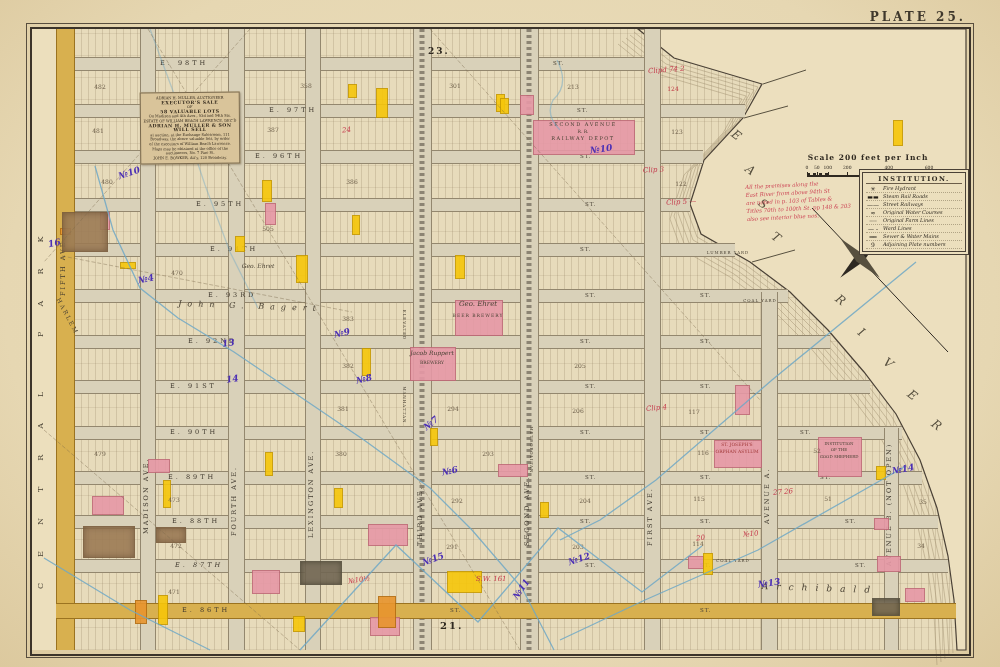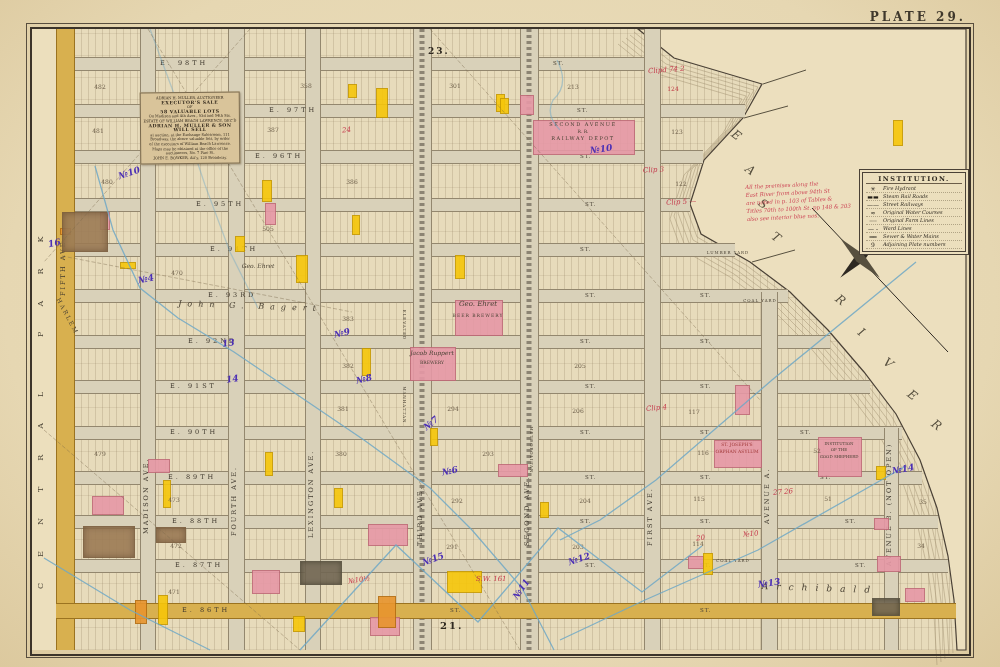--- a/index.html
+++ b/index.html
@@ -74,21 +74,21 @@
   .rnline{font-size:5.5px;line-height:8px;font-style:italic;color:#cc4455;white-space:nowrap;}
   .adj{position:absolute;font-weight:bold;color:#2f2920;z-index:8;}
   #adj-top{left:428px;top:46px;font-size:9px;letter-spacing:2px;}
   #adj-bottom{left:440px;top:620px;font-size:10px;letter-spacing:2px;}
 </style>
 </head>
 <body>
 
 <div id="page">
 
-  <div id="plate">PLATE 29.</div>
+  <div id="plate">PLATE 25.</div>
 
   <div id="grid-bg"></div>
 
   <svg id="svg-water" width="1000" height="667" viewBox="0 0 1000 667">
     <path d="M638,29 L966,29 L966,650 L957,650 L954,600 L948,556 L937,508 L920,460 L896,414 L864,372 L828,330 L790,292 L750,262 L701,234 L690,204 L704,160 L743,118 L762,84 L674,58 Z" fill="#ecdfbe" stroke="#4a4136" stroke-width="1.2"></path>
     <g stroke="#9a8a6a" stroke-width="0.6" fill="none" opacity="0.75">
       <path d="M957,650 L954,600 L948,556 L937,508 L920,460 L896,414 L864,372 L828,330 L790,292 L750,262 L701,234 L690,204 L704,160 L743,118 L762,84 L674,58 L638,29" transform="translate(-4,3)"></path>
       <path d="M957,650 L954,600 L948,556 L937,508 L920,460 L896,414 L864,372 L828,330 L790,292 L750,262 L701,234 L690,204 L704,160 L743,118 L762,84 L674,58 L638,29" transform="translate(-8,6)"></path>
       <path d="M957,650 L954,600 L948,556 L937,508 L920,460 L896,414 L864,372 L828,330 L790,292 L750,262 L701,234 L690,204 L704,160 L743,118 L762,84 L674,58 L638,29" transform="translate(-12,9)"></path>
       <path d="M957,650 L954,600 L948,556 L937,508 L920,460 L896,414 L864,372 L828,330 L790,292 L750,262 L701,234 L690,204 L704,160 L743,118 L762,84 L674,58 L638,29" transform="translate(-16,12)"></path>
@@ -152,21 +152,21 @@
       <div class="stab" style="left: 700px; top: 429px;">ST.</div>
       <div class="stab" style="left: 800px; top: 429px;">ST.</div>
       <div class="slab" style="left: 168px; top: 473px;">E. 89TH</div>
       <div class="stab" style="left: 585px; top: 474px;">ST.</div>
       <div class="stab" style="left: 700px; top: 474px;">ST.</div>
       <div class="stab" style="left: 820px; top: 474px;">ST.</div>
       <div class="slab" style="left: 172px; top: 517px;">E. 88TH</div>
       <div class="stab" style="left: 580px; top: 518px;">ST.</div>
       <div class="stab" style="left: 700px; top: 518px;">ST.</div>
       <div class="stab" style="left: 845px; top: 518px;">ST.</div>
-      <div class="slab" style="left: 175px; top: 561px;">E. 87TH</div>
+      <div class="slab" style="left: 175px; top: 561px; font-style: italic;">E. 87TH</div>
       <div class="stab" style="left: 585px; top: 562px;">ST.</div>
       <div class="stab" style="left: 700px; top: 562px;">ST.</div>
       <div class="stab" style="left: 855px; top: 562px;">ST.</div>
       <div class="slab" style="left: 182px; top: 606px; text-align: center;">E. 86TH</div>
       <div class="stab" style="left: 450px; top: 607px;">ST.</div>
       <div class="stab" style="left: 700px; top: 607px;">ST.</div>
       <div class="alab" style="left: 59px; top: 204px;">FIFTH AVE.</div>
       <div class="alab" style="left: 142px; top: 442px;">MADISON AVE.</div>
       <div class="alab" style="left: 230px; top: 444px;">FOURTH AVE.</div>
       <div class="alab" style="left: 307px; top: 446px;">LEXINGTON AVE.</div>
@@ -342,20 +342,37 @@
       <div class="rnote" style="left: 342px; top: 126px; transform: rotate(-5deg);">24</div>
       <div class="rnote" style="left: 646px; top: 404px; transform: rotate(-5deg);">Clip 4</div>
       <div class="rnote" style="left: 773px; top: 488px; transform: rotate(-5deg);">27  26</div>
       <div class="rnote" style="left: 696px; top: 534px; transform: rotate(-5deg);">20</div>
       <div class="rnote" style="left: 743px; top: 530px; transform: rotate(-5deg);">№10</div>
       <div class="rnote" style="left: 348px; top: 576px; transform: rotate(-8deg);">№10½</div>
       <div class="rnote" style="left: 444px; top: 575px; transform: rotate(0deg); margin-left: 32px;">S.W. 161</div>
     </div>
 
 
+  <div id="scalebar">
+    <div id="scale-title">Scale 200 feet per Inch</div>
+    <div id="scale-rule">
+        <div class="tick" style="left: 0%;"></div>
+        <div class="ticklab" style="left: 0%;">0</div>
+        <div class="tick" style="left: 8%;"></div>
+        <div class="ticklab" style="left: 8%;">50</div>
+        <div class="tick" style="left: 17%;"></div>
+        <div class="ticklab" style="left: 17%;">100</div>
+        <div class="tick" style="left: 33%;"></div>
+        <div class="ticklab" style="left: 33%;">200</div>
+        <div class="tick" style="left: 67%;"></div>
+        <div class="ticklab" style="left: 67%;">400</div>
+        <div class="tick" style="left: 100%;"></div>
+        <div class="ticklab" style="left: 100%;">600</div>
+      </div>
+  </div>
 
   <div id="legend">
     <div id="legend-title">INSTITUTION.</div>
     <div id="legend-rows">
         <div class="lrow">
           <span class="lsym">✳</span>
           <span>Fire Hydrant</span>
         </div>
         <div class="lrow">
           <span class="lsym">▬▬</span>

